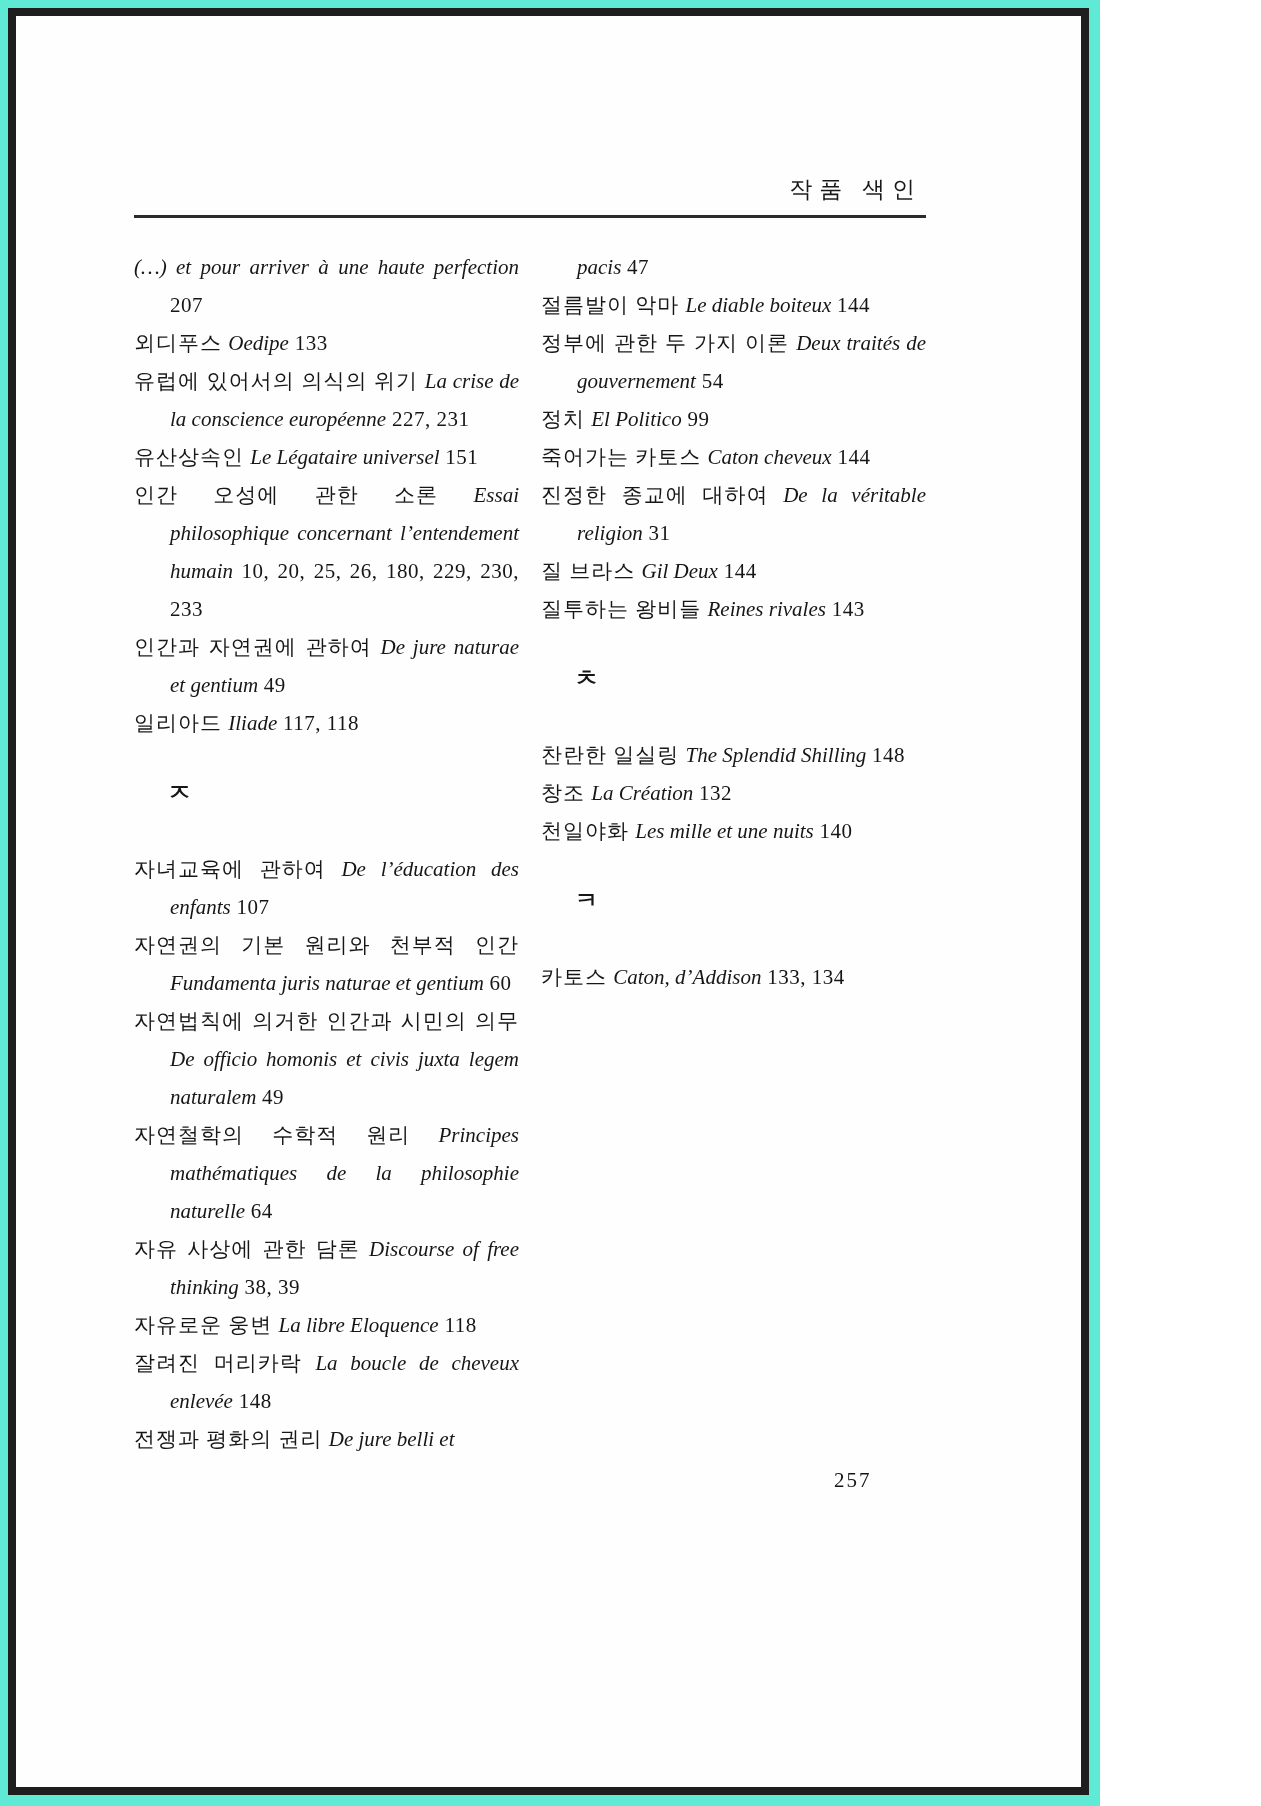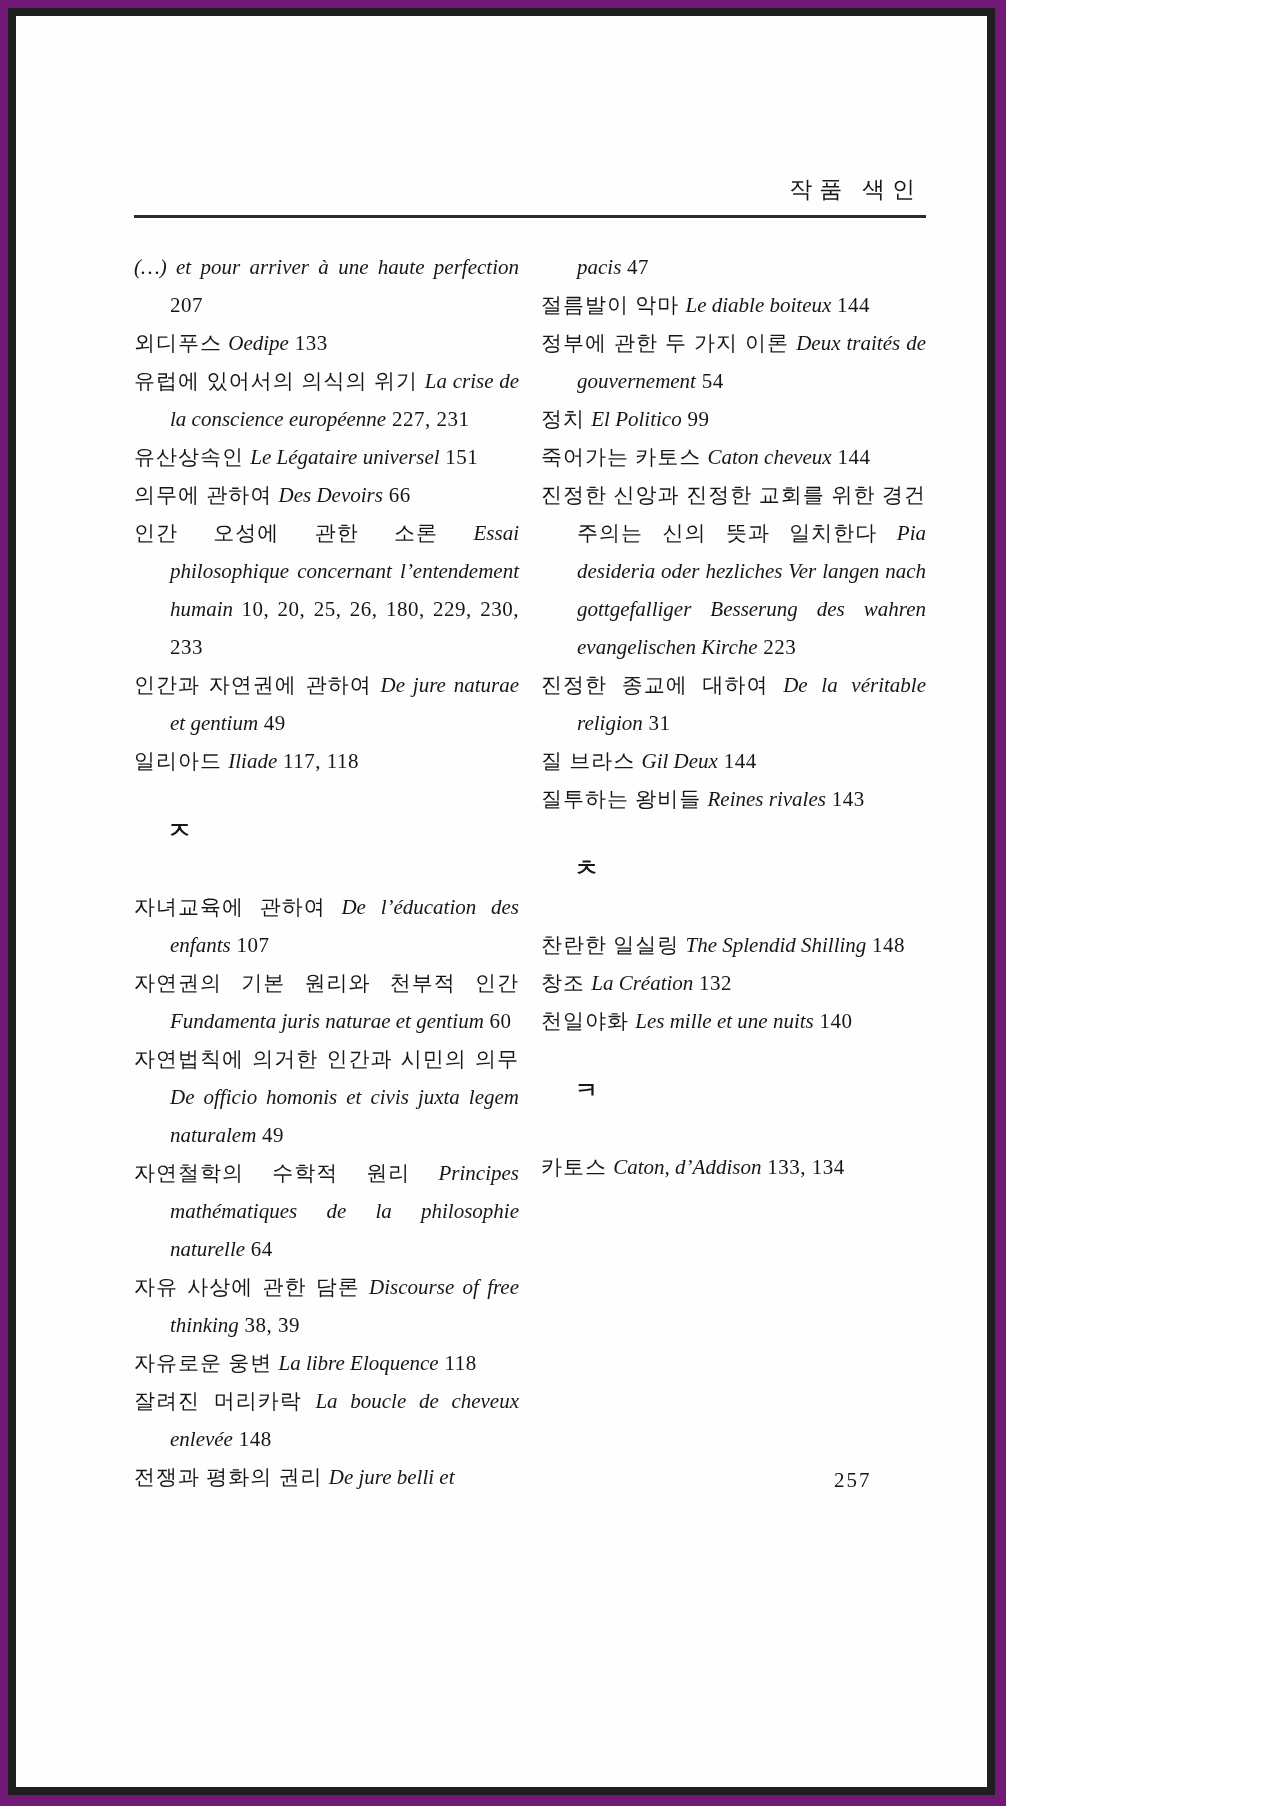--- a/index.html
+++ b/index.html
@@ -4,23 +4,23 @@
 <title>작품 색인</title>
 <style>
   * { margin: 0; padding: 0; box-sizing: border-box; }
   html, body { background: #ffffff; }
   body {
     font-family: "Liberation Serif", "DejaVu Serif", serif;
     color: #161616;
   }
   .scan {
     position: relative;
-    width: 1006px;
+    width: 1100px;
     height: 1806px;
-    background: #701a75;
+    background: #5eead4;
     overflow: hidden;
   }
   .frame {
     position: absolute;
     left: 8px; top: 8px; right: 11px; bottom: 11px;
     border: 8px solid #1e1e1e;
     background: #fefefe;
   }
   .textblock {
     position: absolute;
@@ -95,41 +95,39 @@
       <div class="header-row">
         <span class="page-header">작품 색인</span>
         <div class="header-rule"></div>
       </div>
       <div class="columns">
         <div class="col">
             <p class="entry"><span class="it">(…) et pour arriver à une haute perfection</span><span class="n"> 207</span></p>
             <p class="entry"><span class="kr">외디푸스 </span><span class="it">Oedipe</span><span class="n"> 133</span></p>
             <p class="entry"><span class="kr">유럽에 있어서의 의식의 위기 </span><span class="it">La crise de la conscience européenne</span><span class="n"> 227, 231</span></p>
             <p class="entry"><span class="kr">유산상속인 </span><span class="it">Le Légataire universel</span><span class="n"> 151</span></p>
-            <p class="entry"><span class="kr">의무에 관하여 </span><span class="it">Des Devoirs</span><span class="n"> 66</span></p>
             <p class="entry"><span class="kr">인간 오성에 관한 소론 </span><span class="it">Essai philosophique concernant l’entendement humain</span><span class="n"> 10, 20, 25, 26, 180, 229, 230, 233</span></p>
             <p class="entry"><span class="kr">인간과 자연권에 관하여 </span><span class="it">De jure naturae et gentium</span><span class="n"> 49</span></p>
             <p class="entry"><span class="kr">일리아드 </span><span class="it">Iliade</span><span class="n"> 117, 118</span></p>
             <div class="section-heading">ㅈ</div>
             <p class="entry"><span class="kr">자녀교육에 관하여 </span><span class="it">De l’éducation des enfants</span><span class="n"> 107</span></p>
             <p class="entry"><span class="kr">자연권의 기본 원리와 천부적 인간 </span><span class="it">Fundamenta juris naturae et gentium</span><span class="n"> 60</span></p>
             <p class="entry"><span class="kr">자연법칙에 의거한 인간과 시민의 의무 </span><span class="it">De officio homonis et civis juxta legem naturalem</span><span class="n"> 49</span></p>
             <p class="entry"><span class="kr">자연철학의 수학적 원리 </span><span class="it">Principes mathématiques de la philosophie naturelle</span><span class="n"> 64</span></p>
             <p class="entry"><span class="kr">자유 사상에 관한 담론 </span><span class="it">Discourse of free thinking</span><span class="n"> 38, 39</span></p>
             <p class="entry"><span class="kr">자유로운 웅변 </span><span class="it">La libre Eloquence</span><span class="n"> 118</span></p>
             <p class="entry"><span class="kr">잘려진 머리카락 </span><span class="it">La boucle de cheveux enlevée</span><span class="n"> 148</span></p>
             <p class="entry"><span class="kr">전쟁과 평화의 권리 </span><span class="it">De jure belli et</span></p>
           </div>
         <div class="col">
             <p class="entry cont"><span class="it">pacis</span><span class="n"> 47</span></p>
             <p class="entry"><span class="kr">절름발이 악마 </span><span class="it">Le diable boiteux</span><span class="n"> 144</span></p>
             <p class="entry"><span class="kr">정부에 관한 두 가지 이론 </span><span class="it">Deux traités de gouvernement</span><span class="n"> 54</span></p>
             <p class="entry"><span class="kr">정치 </span><span class="it">El Politico</span><span class="n"> 99</span></p>
             <p class="entry"><span class="kr">죽어가는 카토스 </span><span class="it">Caton cheveux</span><span class="n"> 144</span></p>
-            <p class="entry"><span class="kr">진정한 신앙과 진정한 교회를 위한 경건주의는 신의 뜻과 일치한다 </span><span class="it">Pia desideria oder hezliches Ver langen nach gottgefalliger Besserung des wahren evangelischen Kirche</span><span class="n"> 223</span></p>
             <p class="entry"><span class="kr">진정한 종교에 대하여 </span><span class="it">De la véritable religion</span><span class="n"> 31</span></p>
             <p class="entry"><span class="kr">질 브라스 </span><span class="it">Gil Deux</span><span class="n"> 144</span></p>
             <p class="entry"><span class="kr">질투하는 왕비들 </span><span class="it">Reines rivales</span><span class="n"> 143</span></p>
             <div class="section-heading">ㅊ</div>
             <p class="entry"><span class="kr">찬란한 일실링 </span><span class="it">The Splendid Shilling</span><span class="n"> 148</span></p>
             <p class="entry"><span class="kr">창조 </span><span class="it">La Création</span><span class="n"> 132</span></p>
             <p class="entry"><span class="kr">천일야화 </span><span class="it">Les mille et une nuits</span><span class="n"> 140</span></p>
             <div class="section-heading">ㅋ</div>
             <p class="entry"><span class="kr">카토스 </span><span class="it">Caton, d’Addison</span><span class="n"> 133, 134</span></p>
           </div>

